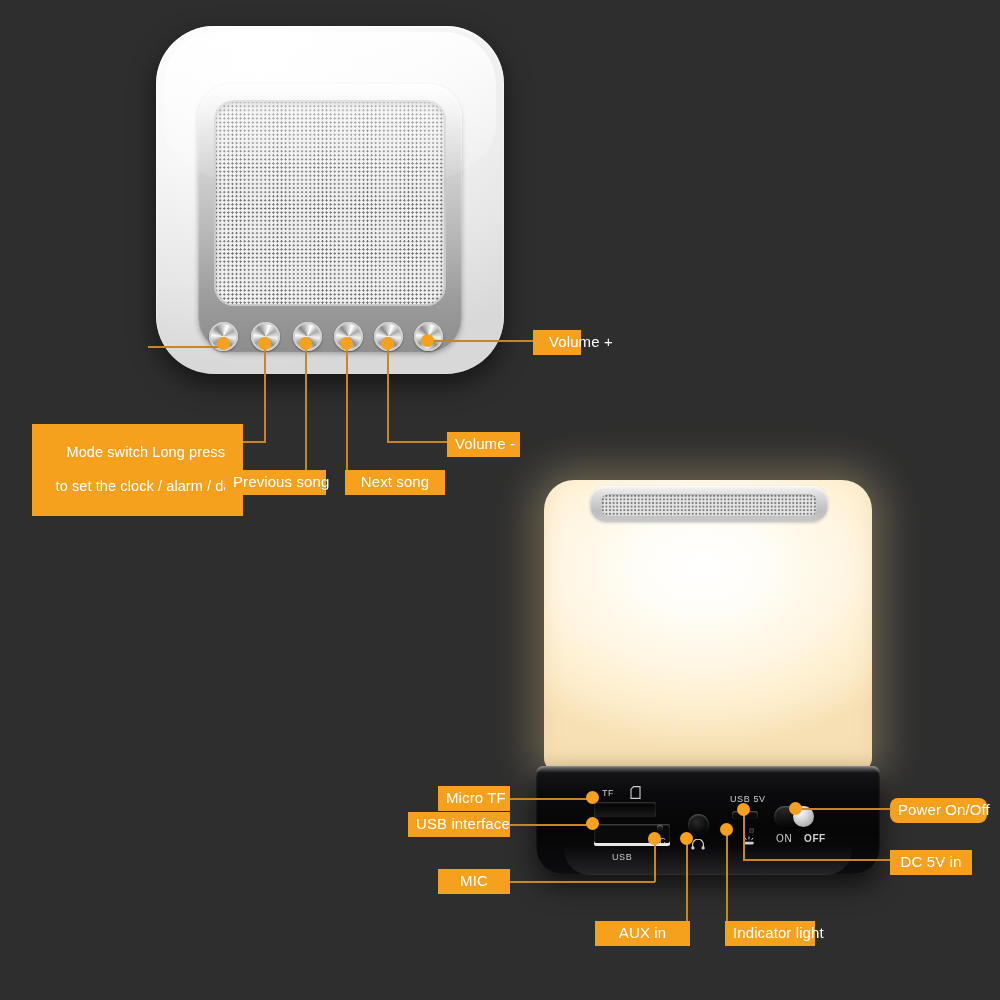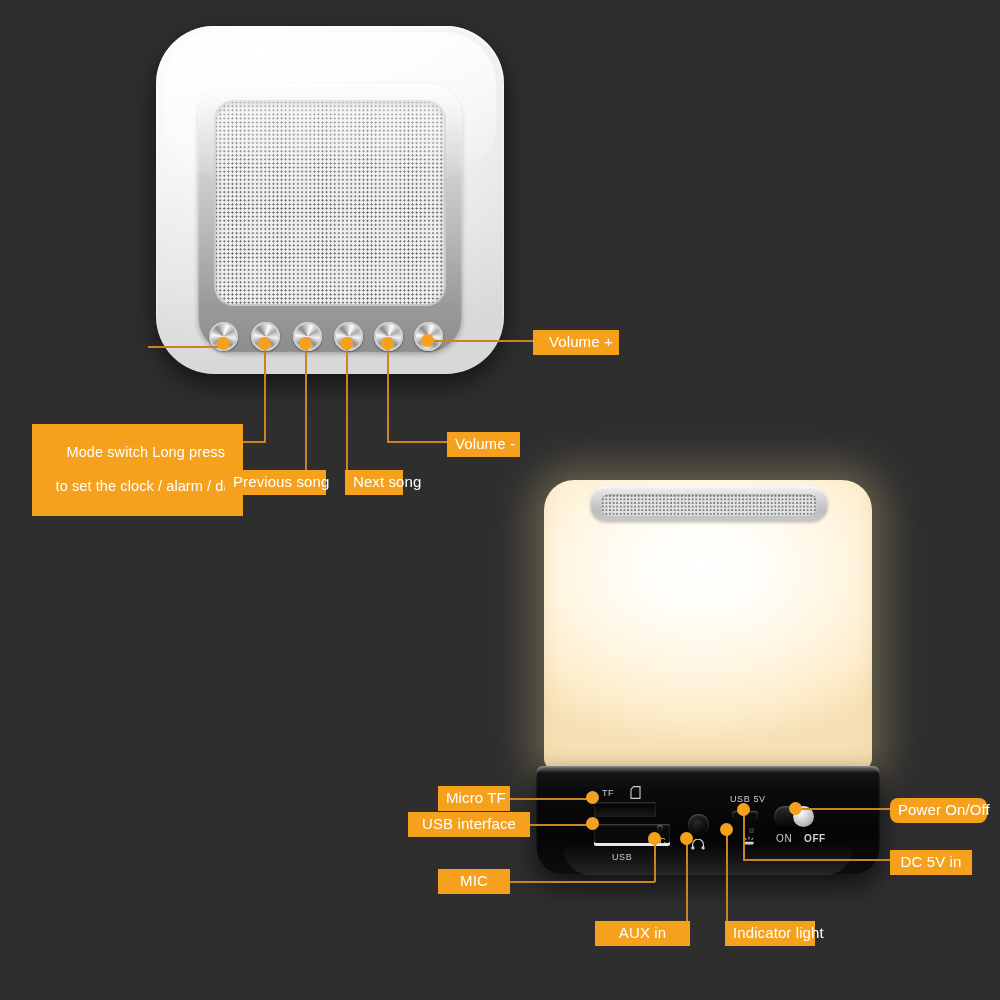--- a/index.html
+++ b/index.html
@@ -234,38 +234,38 @@
     <span>Mode switch Long press</span><br>
     <span>to set the clock / alarm / date</span>
   </div>
 
   <div class="lead v" style="left:305px;top:346px;height:126px;"></div>
   <div class="dot" style="left:299px;top:337px;"></div>
   <div class="label" style="left:225px;top:470px;width:101px;">Previous song</div>
 
   <div class="lead v" style="left:346px;top:346px;height:126px;"></div>
   <div class="dot" style="left:340px;top:337px;"></div>
-  <div class="label" style="left:345px;top:470px;width:58px;">Next song</div>
+  <div class="label" style="left:345px;top:470px;width:100px;">Next song</div>
 
   <div class="lead v" style="left:387px;top:346px;height:96px;"></div>
   <div class="lead h" style="left:387px;top:441px;width:61px;"></div>
   <div class="dot" style="left:381px;top:337px;"></div>
   <div class="label" style="left:447px;top:432px;width:73px;">Volume -</div>
 
   <div class="lead h" style="left:432px;top:340px;width:102px;"></div>
   <div class="dot" style="left:421px;top:334px;"></div>
-  <div class="label" style="left:533px;top:330px;width:86px;padding-left:16px;">Volume +</div>
+  <div class="label" style="left:533px;top:330px;width:48px;padding-left:16px;">Volume +</div>
 
   <div class="lead h" style="left:510px;top:798px;width:86px;"></div>
   <div class="dot" style="left:586px;top:791px;"></div>
   <div class="label" style="left:438px;top:786px;width:72px;">Micro TF</div>
 
   <div class="lead h" style="left:510px;top:824px;width:86px;"></div>
   <div class="dot" style="left:586px;top:817px;"></div>
-  <div class="label" style="left:408px;top:812px;width:122px;">USB interface</div>
+  <div class="label" style="left:408px;top:812px;width:102px;">USB interface</div>
 
   <div class="lead h" style="left:510px;top:881px;width:145px;"></div>
   <div class="lead v" style="left:654px;top:840px;height:42px;"></div>
   <div class="dot" style="left:648px;top:832px;"></div>
   <div class="label" style="left:438px;top:869px;width:72px;">MIC</div>
 
   <div class="lead v" style="left:686px;top:840px;height:82px;"></div>
   <div class="dot" style="left:680px;top:832px;"></div>
   <div class="label" style="left:595px;top:921px;width:95px;">AUX in</div>
 

